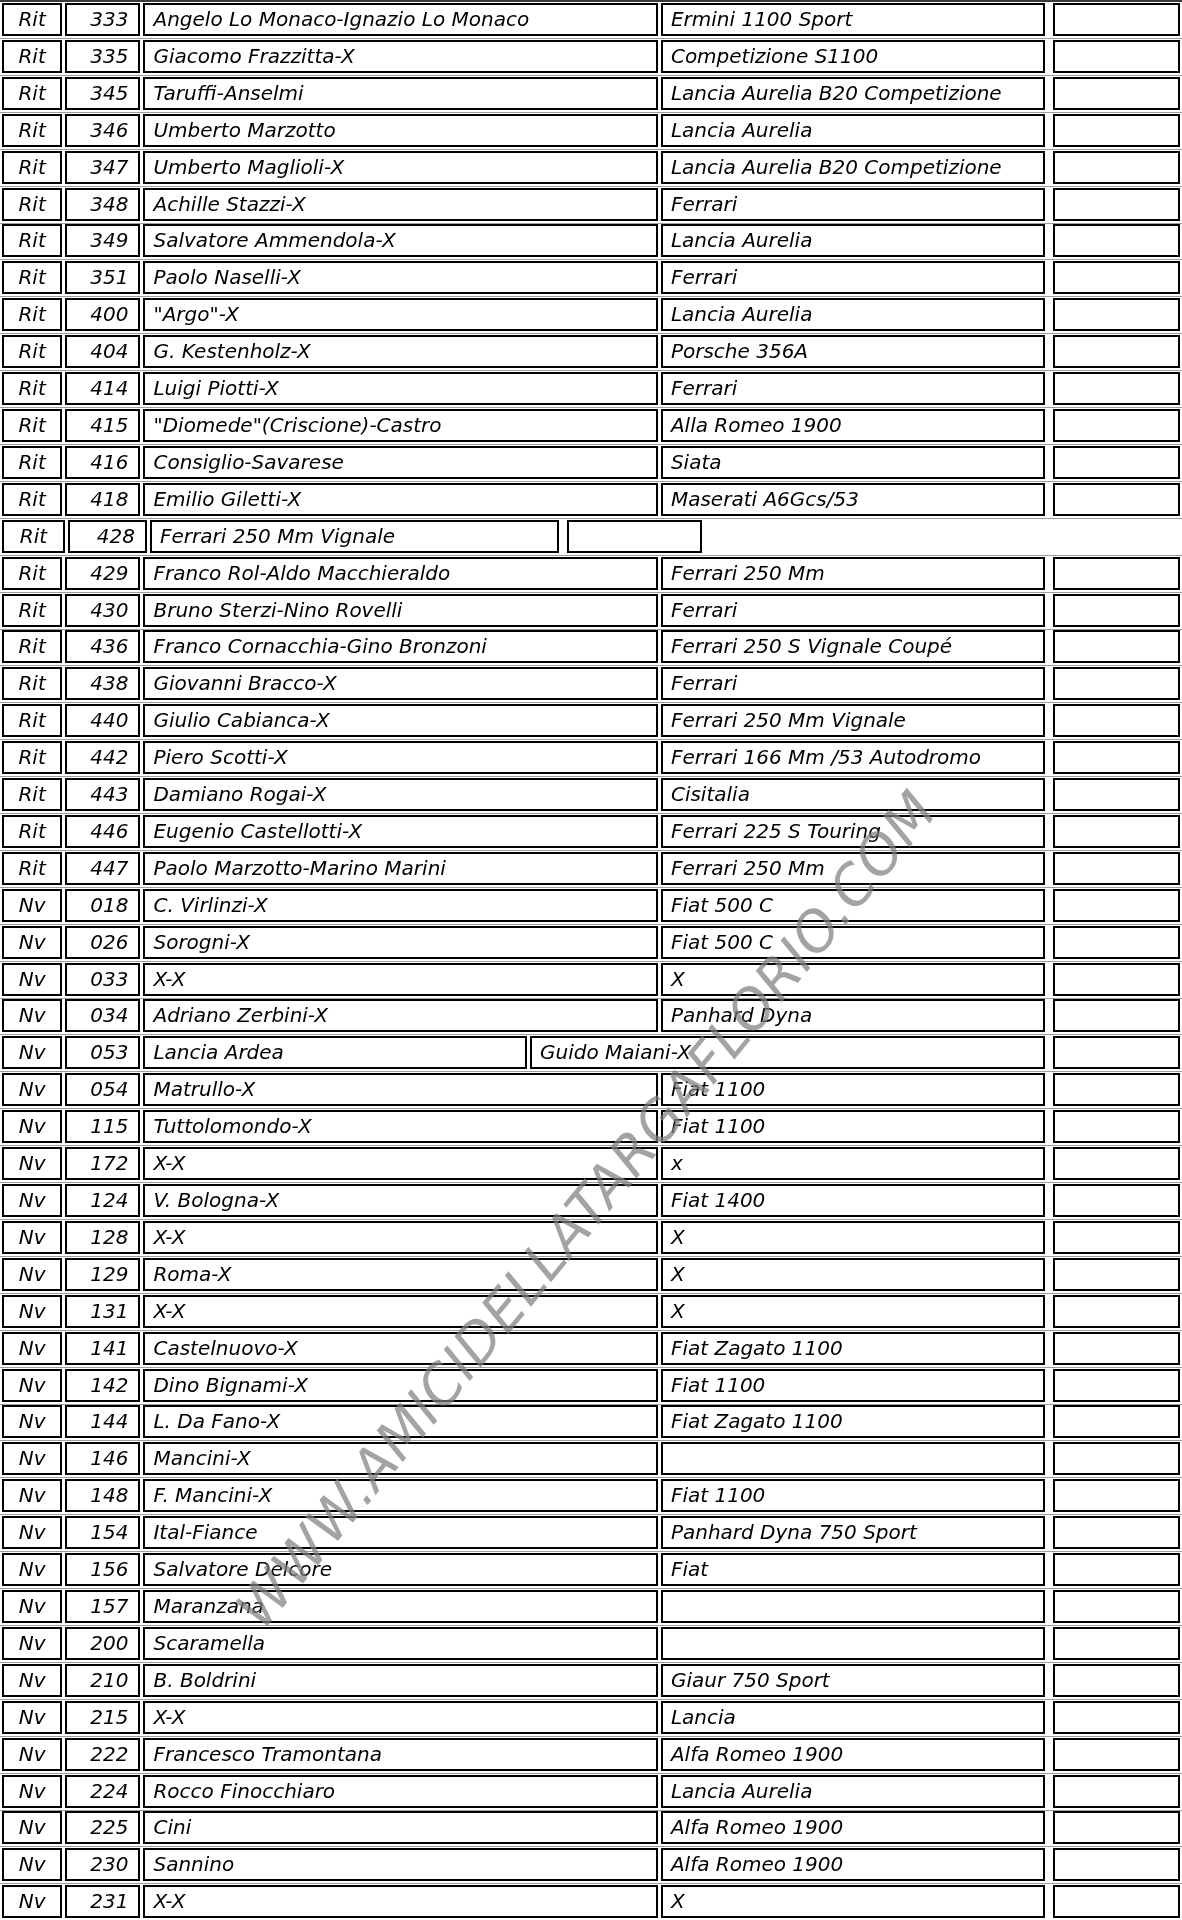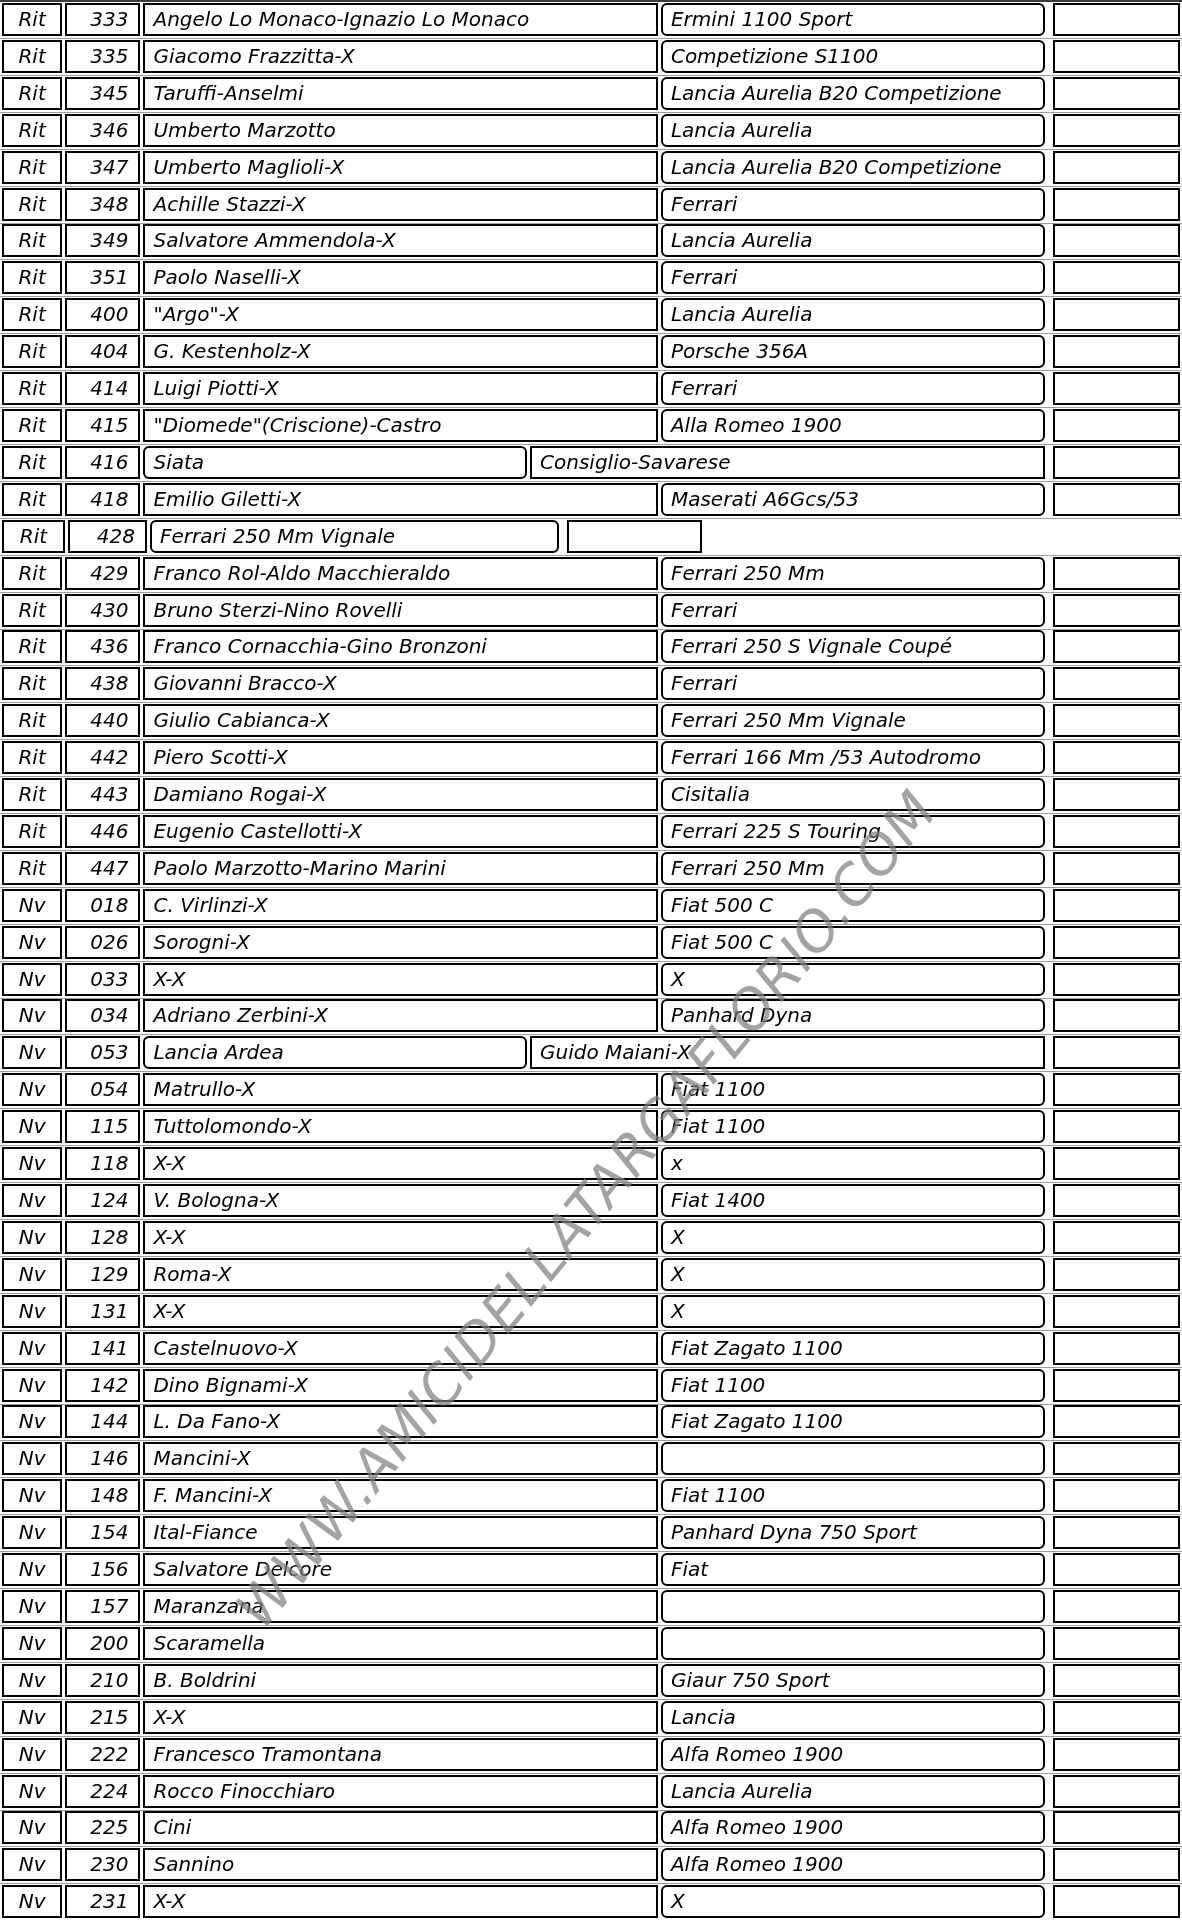--- a/index.html
+++ b/index.html
@@ -22,21 +22,21 @@
     background:#9c9c9c;
   }
   .cell{
     box-sizing:border-box;border:2px solid #000;background:#fff;
     font-size:20px;line-height:28px;padding:0 8px;
     white-space:nowrap;overflow:hidden;
   }
   .c1{width:63px;text-align:center;}
   .c2{width:79px;margin-left:3px;text-align:right;padding-right:10px;}
   .c3{width:549px;margin-left:3px;}
-  .c4{width:409px;margin-left:3px;border-radius:6px;}
+  .c4{width:409px;margin-left:3px;}
   .c5{width:135px;margin-left:8px;}
   .watermark{
     position:absolute;left:65px;top:1198px;width:1010px;height:66px;
     transform:rotate(-50.5deg);transform-origin:center;
     font-size:55px;letter-spacing:1px;text-align:center;
     color:rgba(128,128,128,0.72);
     white-space:nowrap;pointer-events:none;z-index:10;
   }
 </style>
 </head>
@@ -125,22 +125,22 @@
     <div class="row">
       <div class="cell c1">Rit</div>
       <div class="cell c2">415</div>
       <div class="cell c3">"Diomede"(Criscione)-Castro</div>
       <div class="cell c4">Alla Romeo 1900</div>
       <div class="cell c5"></div>
     </div>
     <div class="row">
       <div class="cell c1">Rit</div>
       <div class="cell c2">416</div>
+      <div class="cell c3">Consiglio-Savarese</div>
       <div class="cell c4">Siata</div>
-      <div class="cell c3">Consiglio-Savarese</div>
       <div class="cell c5"></div>
     </div>
     <div class="row">
       <div class="cell c1">Rit</div>
       <div class="cell c2">418</div>
       <div class="cell c3">Emilio Giletti-X</div>
       <div class="cell c4">Maserati A6Gcs/53</div>
       <div class="cell c5"></div>
     </div>
     <div class="row">
@@ -256,21 +256,21 @@
     </div>
     <div class="row">
       <div class="cell c1">Nv</div>
       <div class="cell c2">115</div>
       <div class="cell c3">Tuttolomondo-X</div>
       <div class="cell c4">Fiat 1100</div>
       <div class="cell c5"></div>
     </div>
     <div class="row">
       <div class="cell c1">Nv</div>
-      <div class="cell c2">118</div>
+      <div class="cell c2">172</div>
       <div class="cell c3">X-X</div>
       <div class="cell c4">x</div>
       <div class="cell c5"></div>
     </div>
     <div class="row">
       <div class="cell c1">Nv</div>
       <div class="cell c2">124</div>
       <div class="cell c3">V. Bologna-X</div>
       <div class="cell c4">Fiat 1400</div>
       <div class="cell c5"></div>

